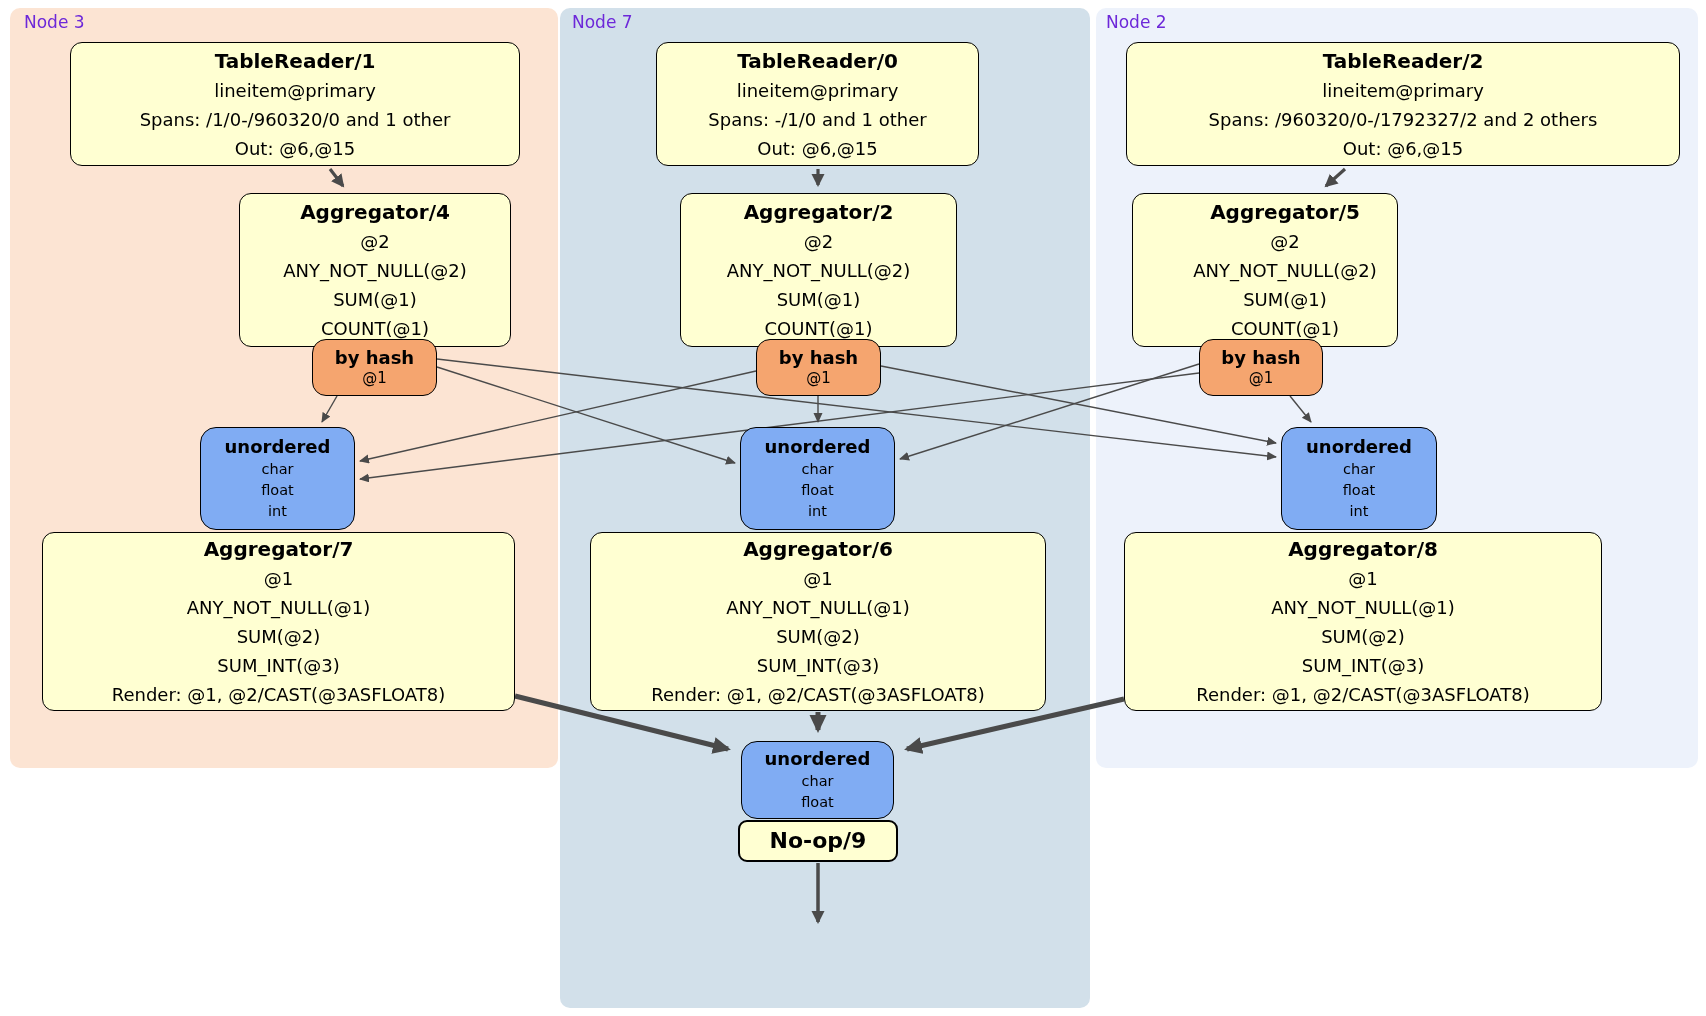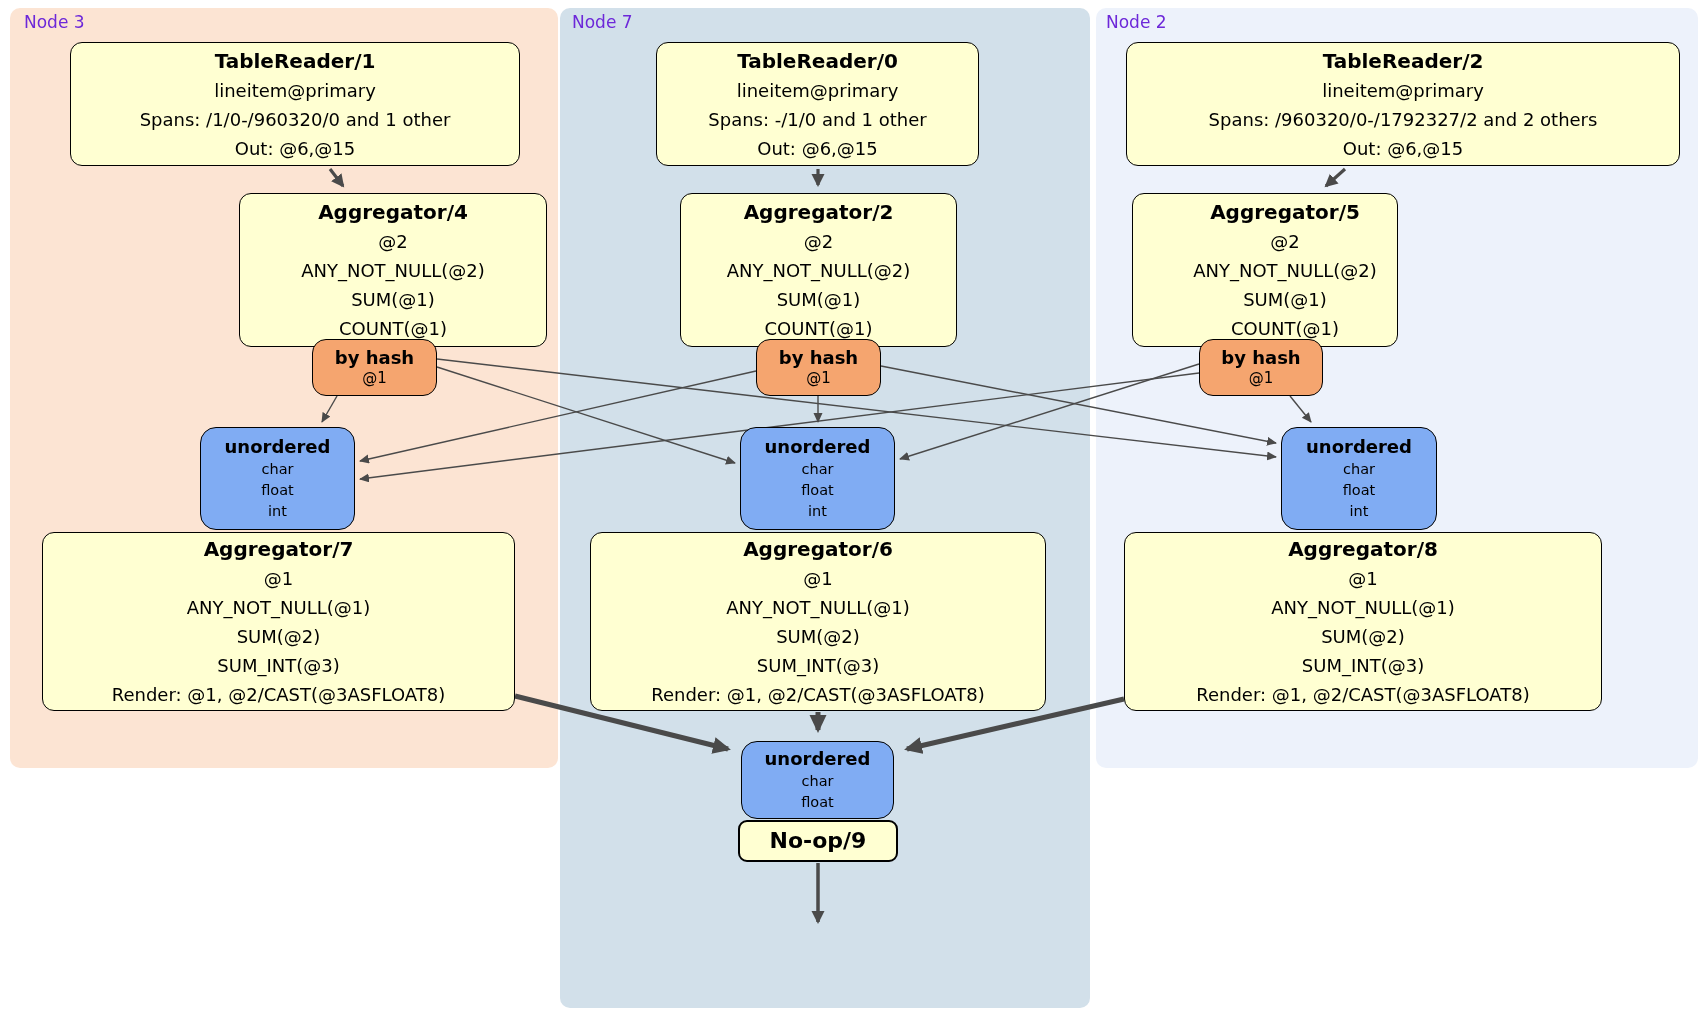--- a/index.html
+++ b/index.html
@@ -148,21 +148,21 @@
     <line x1="818" y1="863" x2="818" y2="922" stroke="#4a4a4a" stroke-width="3.5" marker-end="url(#ah-m)"></line>
   </svg>
 
   <div class="box processor" style="left:70px; top:42px; width:450px; height:124px;">
     <div class="box-title">TableReader/1</div>
     <div class="box-lines">lineitem@primary
 Spans: /1/0-/960320/0 and 1 other
 Out: @6,@15</div>
   </div>
 
-  <div class="box processor" style="left:239px; top:193px; width:308px; height:154px;">
+  <div class="box processor" style="left:239px; top:193px; width:272px; height:154px;">
     <div class="box-title">Aggregator/4</div>
     <div class="box-lines">@2
 ANY_NOT_NULL(@2)
 SUM(@1)
 COUNT(@1)</div>
   </div>
 
   <div class="box router" style="left:312px; top:339px; width:125px; height:57px;">
     <div class="router-title">by hash</div>
     <div class="router-detail">@1</div>

